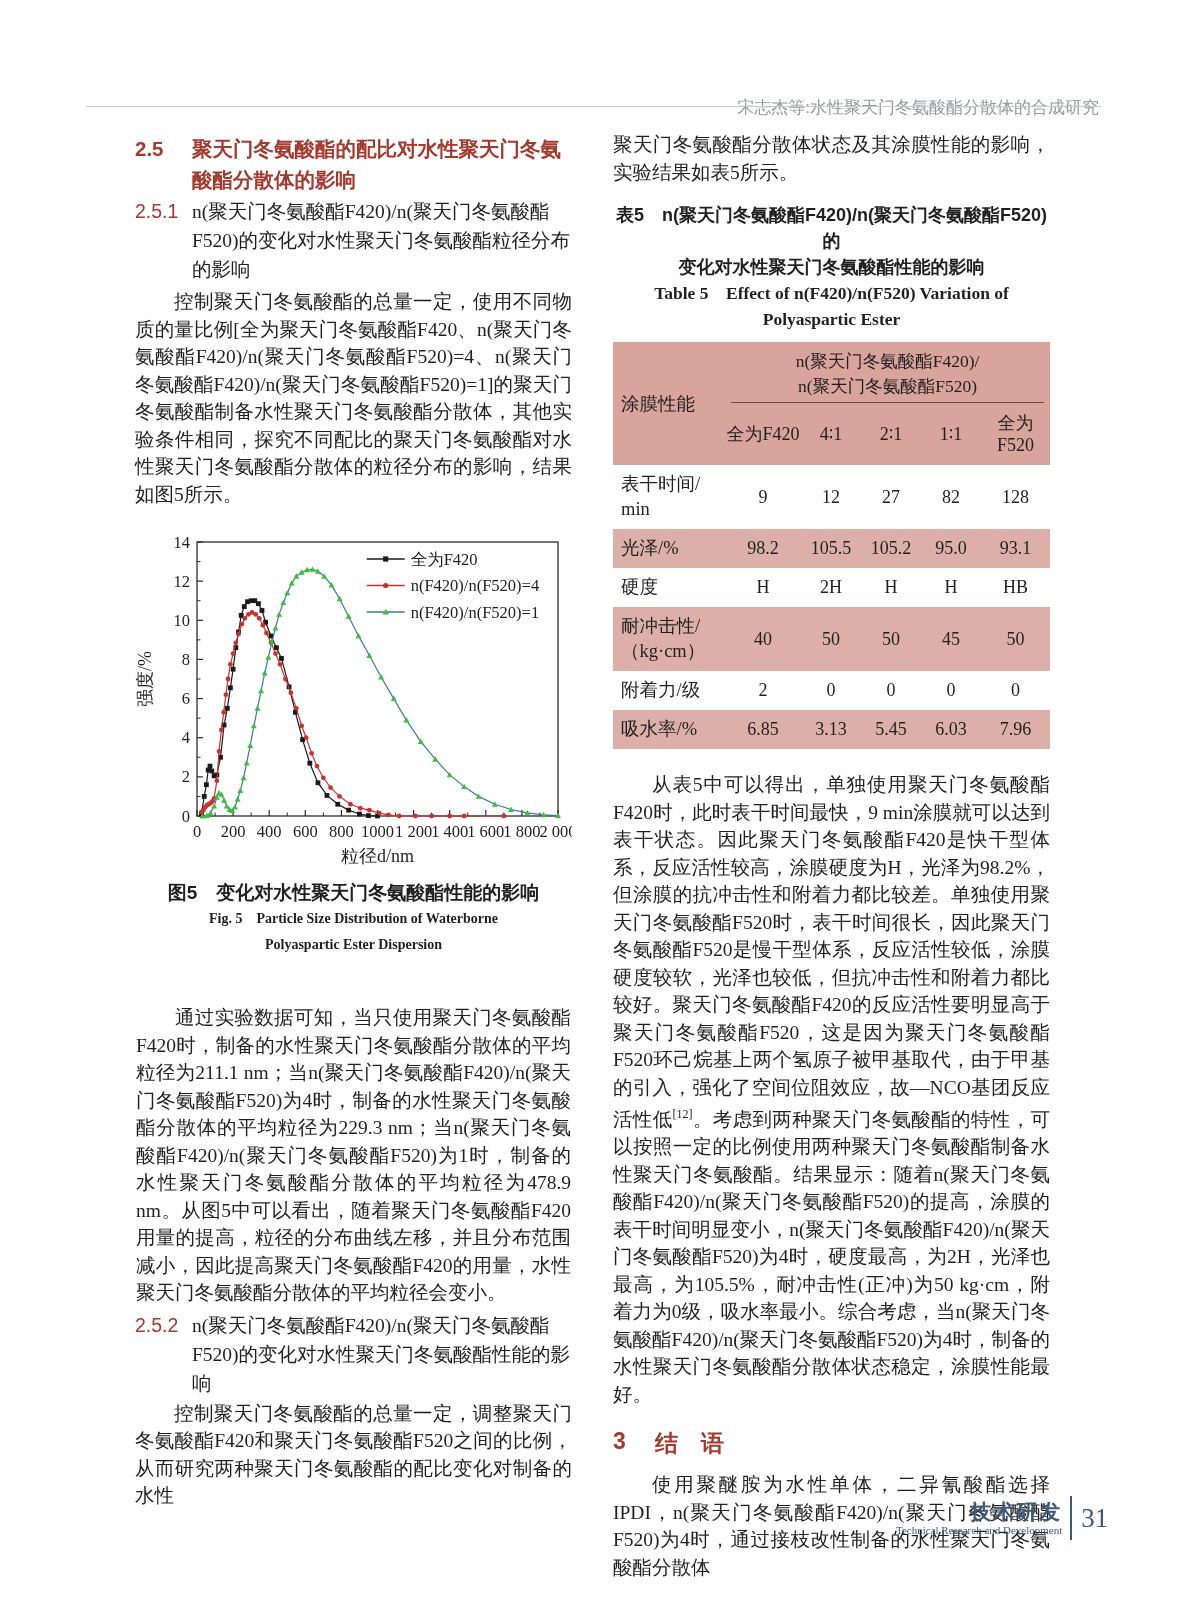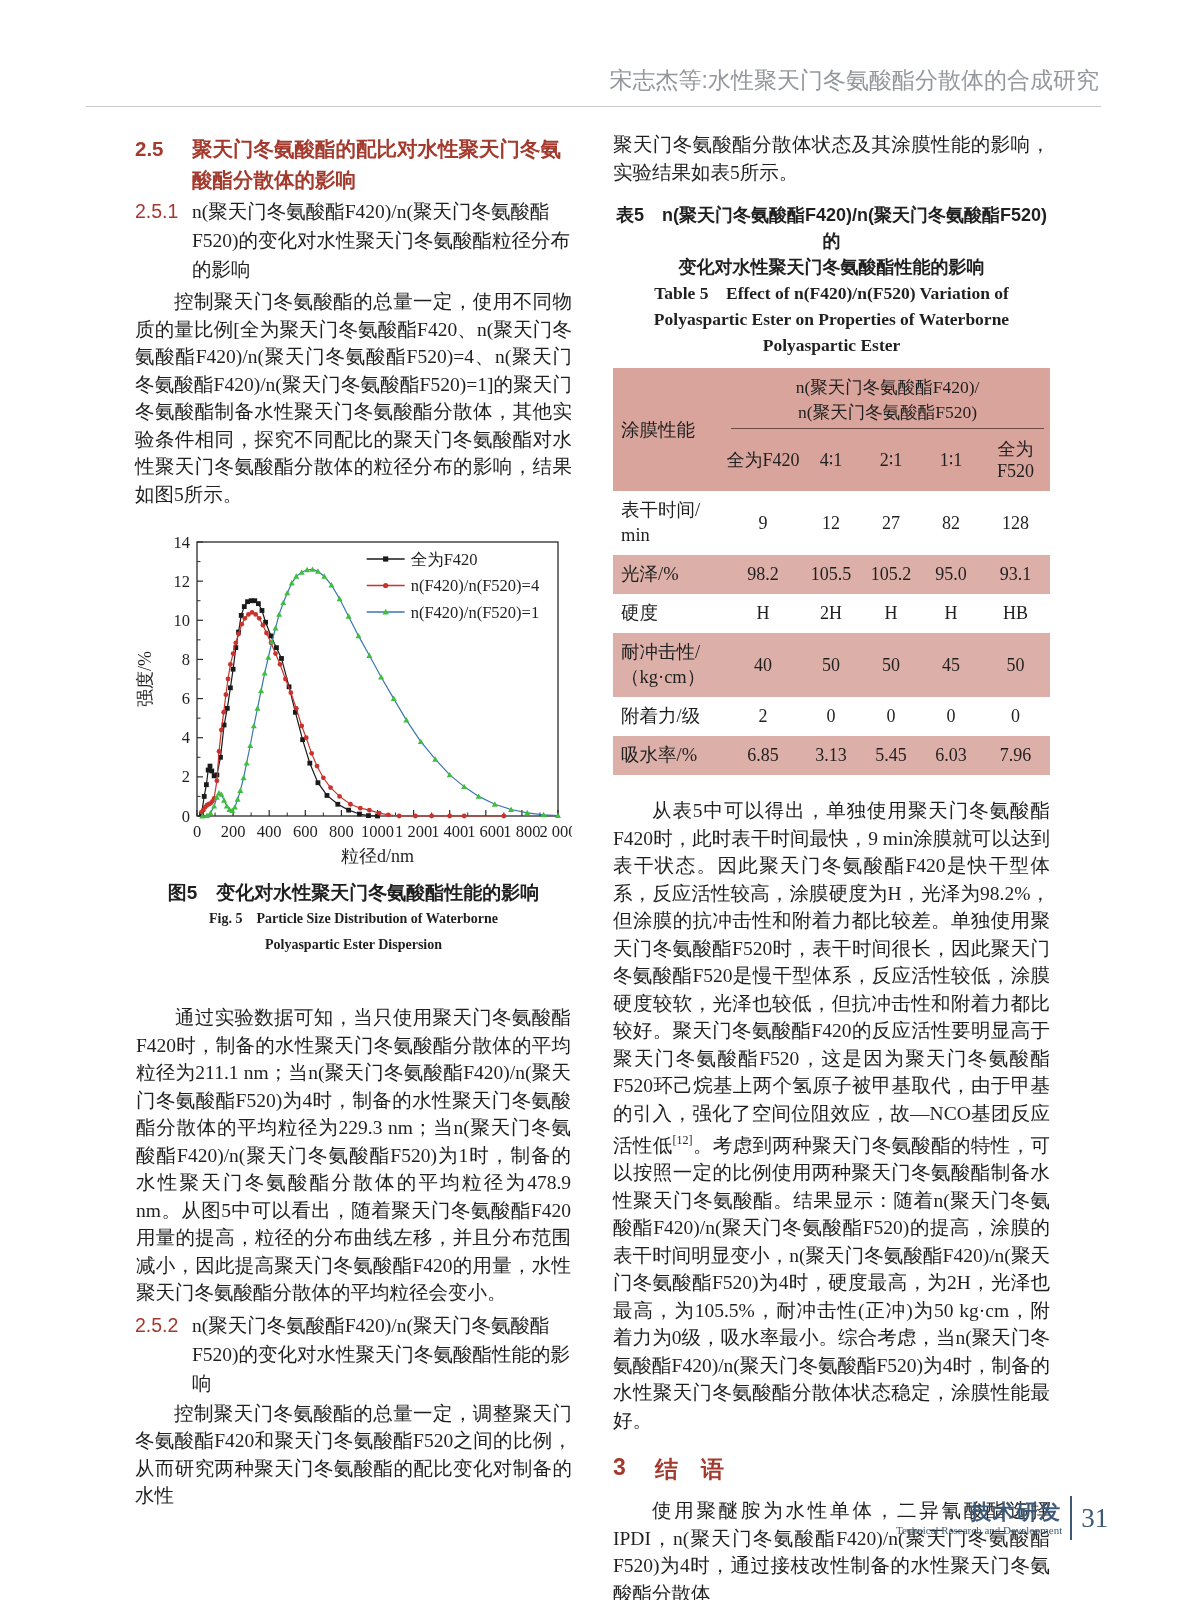--- a/index.html
+++ b/index.html
@@ -1,19 +1,19 @@
 <!DOCTYPE html>
 <html style="--accent_red: #a43a2e; --header_gray: #94989c; --rule_gray: #c8cbcd; --table_header_bg: #d8a49b; --table_row_bg: #dcb0a8; --footer_navy: #3e5a76;"><head>
 <meta charset="utf-8">
 <style>
   html,body { margin:0; padding:0; background:#ffffff; }
   .page { position:relative; width:1187px; height:1600px; background:#fff;
           font-family:"Liberation Serif", serif; color:#1f1f1f; overflow:hidden; }
 
-  .running-head { position:absolute; top:65px; right:88px; font-size:23px;
+  .running-head { position:absolute; top:96px; right:88px; font-size:17px;
                   color:var(--header_gray); font-family:"Liberation Sans", sans-serif; }
   .head-rule { position:absolute; top:106px; left:86px; right:86px; height:1px;
                background:var(--rule_gray); }
 
   .col { position:absolute; width:437px; top:131px; }
   .col-left { left:135px; }
   .col-right { left:613px; }
 
   .sec-h { display:flex; font-family:"Liberation Sans", sans-serif; font-weight:bold;
            font-size:20.5px; line-height:31px; color:var(--accent_red); margin:2px 0 2px; }
@@ -319,21 +319,20 @@
   </div>
 
   <div class="col col-right">
 
     <p class="para" style="margin:0;">聚天门冬氨酸酯分散体状态及其涂膜性能的影响，实验结果如表5所示。</p>
 
     <div class="table-cap">
       <div class="cn">表5　n(聚天门冬氨酸酯F420)/n(聚天门冬氨酸酯F520)的</div>
       <div class="cn">变化对水性聚天门冬氨酸酯性能的影响</div>
       <div>Table 5　Effect of n(F420)/n(F520) Variation of</div>
-      <div>Polyaspartic Ester on Properties of Waterborne</div>
       <div>Polyaspartic Ester</div>
     </div>
 
     <table class="t5">
       <colgroup>
         <col style="width:112px">
           <col style="width:76px">
           <col style="width:60px">
         <col style="width:60px">
           <col style="width:60px">

